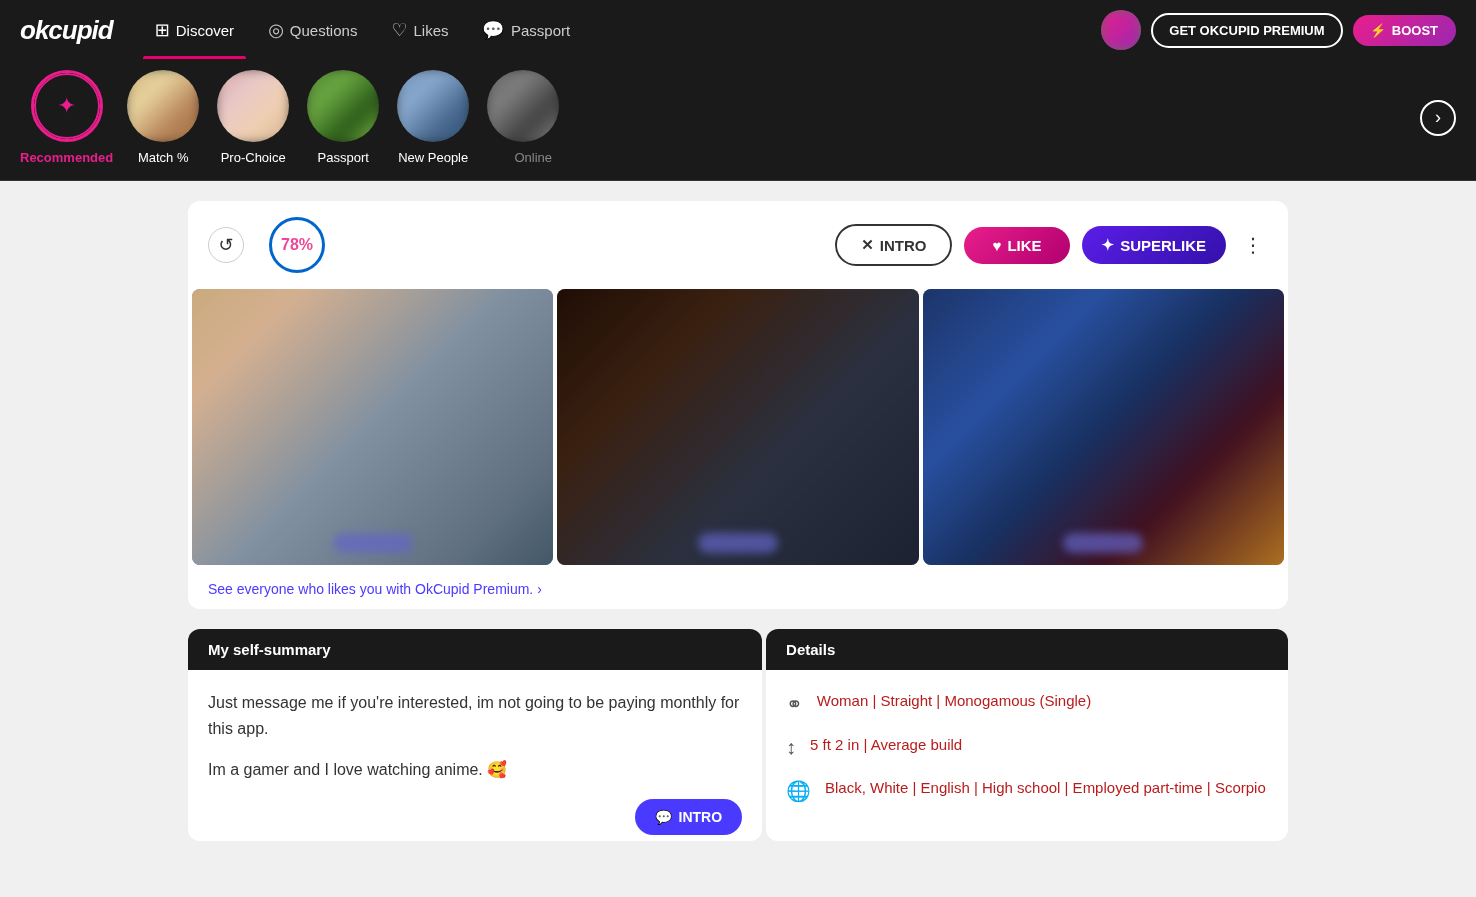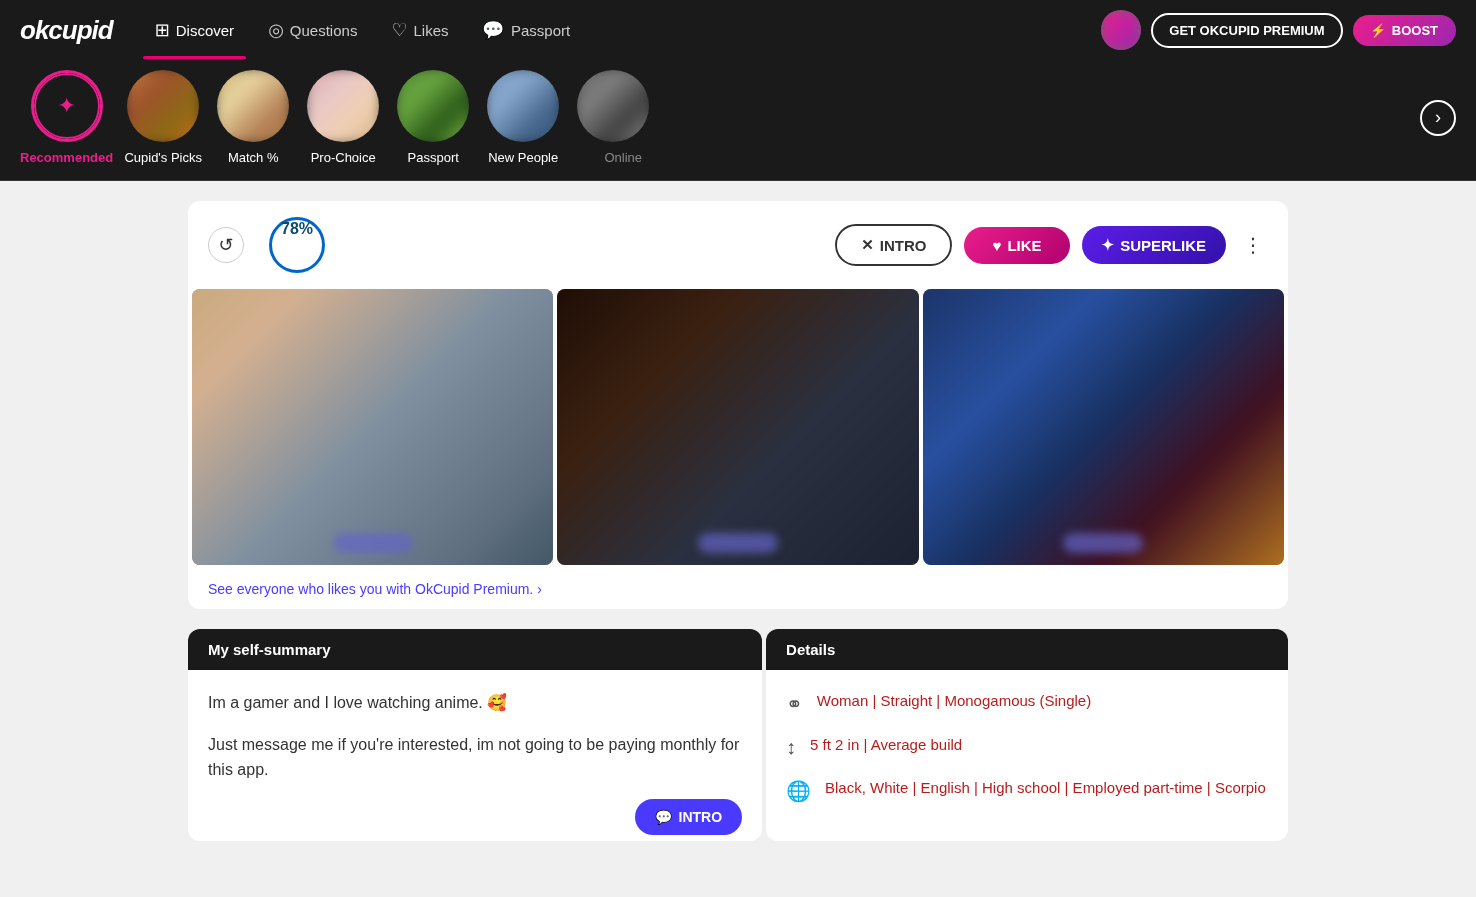--- a/index.html
+++ b/index.html
@@ -184,24 +184,25 @@
     }
     .profile-sub {
       color: #666;
       font-size: 14px;
     }
     .match-circle {
       width: 56px; height: 56px;
       border-radius: 50%;
       border: 3px solid #0066cc;
       display: flex;
+      align-items: center;
       justify-content: center;
       font-size: 16px;
       font-weight: 700;
-      color: #0c4a6e;
+      color: #ec4899;
     }
     .action-buttons {
       display: flex;
       align-items: center;
       gap: 12px;
       margin-left: auto;
     }
     .btn-pass {
       border: 2px solid #333;
       background: white;
@@ -417,26 +418,20 @@
 
     <div class="category-item">
       <div class="category-thumb recommended">
         <div class="category-icon-circle">
           <span style="font-size:22px; color:#e91e8c;">✦</span>
         </div>
       </div>
       <span class="category-label active">Recommended</span>
     </div>
 
-    <div class="category-item">
-      <div class="category-thumb">
-        <div class="photo-blur" style="background: linear-gradient(135deg, #c68642, #a0522d, #8b6914, #d2691e); filter:blur(6px); transform:scale(1.1); width:100%; height:100%;"></div>
-      </div>
-      <span class="category-label">Cupid's Picks</span>
-    </div>
 
     <div class="category-item">
       <div class="category-thumb">
         <div class="photo-blur" style="background: linear-gradient(135deg, #c8a870, #e8d5a0, #b8855a, #9a6b3a); filter:blur(6px); transform:scale(1.1); width:100%; height:100%;"></div>
       </div>
       <span class="category-label">Match %</span>
     </div>
 
     <div class="category-item">
       <div class="category-thumb">
@@ -519,22 +514,22 @@
     </div>
 
   </div>
 
   <div class="profile-details">
 
     <div class="section-card summary-card">
       <div class="section-header">My self-summary</div>
       <div class="section-body">
         <div class="summary-text">
+          <p>Just message me if you're interested, im not going to be paying monthly for this app.</p>
           <p>Im a gamer and I love watching anime. 🥰</p>
-          <p>Just message me if you're interested, im not going to be paying monthly for this app.</p>
         </div>
         <button class="intro-btn">
           <span>💬</span>
           <span>INTRO</span>
         </button>
       </div>
     </div>
 
     <div class="section-card details-card">
       <div class="section-header">Details</div>

